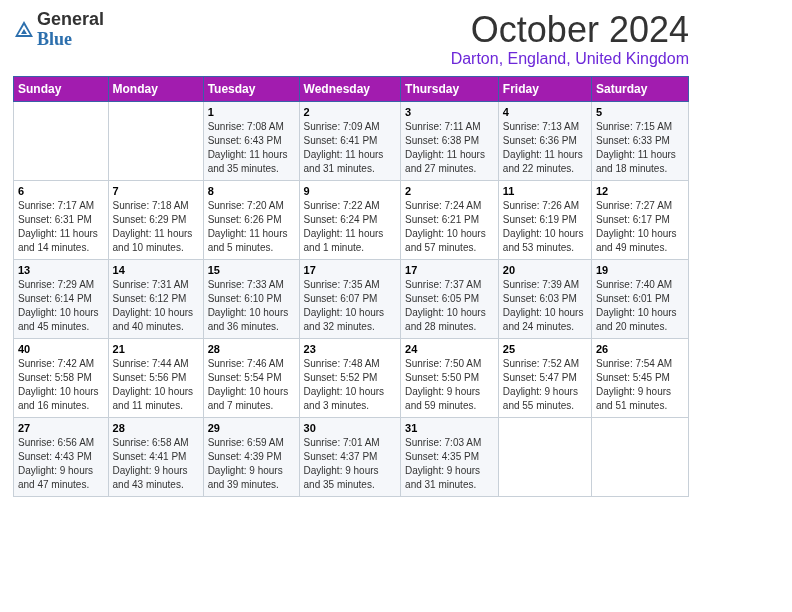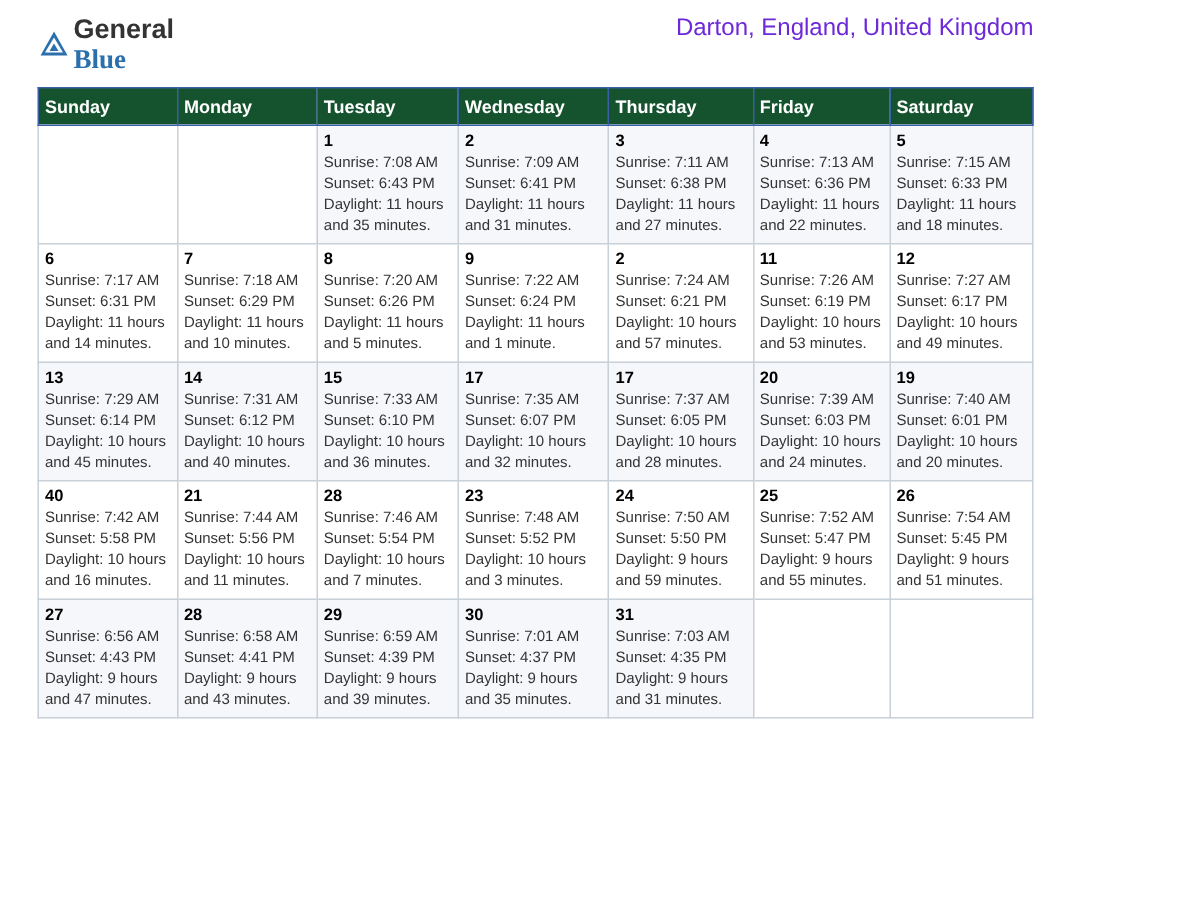--- a/index.html
+++ b/index.html
@@ -5,21 +5,21 @@
     * { box-sizing: border-box; margin: 0; padding: 0; }
     body {
       font-family: Arial, sans-serif;
       background: #fff;
       width: 792px;
       height: 612px;
       overflow: hidden;
     }
     .page {
       width: 704px;
-      padding: 10px 15px 10px 25px;
+      padding: 10px 15px 10px 13px;
     }
     .header {
       display: flex;
       justify-content: space-between;
       align-items: flex-start;
       margin-bottom: 8px;
     }
     .logo {
       display: flex;
       align-items: center;
@@ -48,21 +48,21 @@
     .location {
       font-size: 16px;
       color: #6d28d9;
     }
     .calendar {
       width: 100%;
       border-collapse: collapse;
       font-size: 10.5px;
     }
     .calendar thead th {
-      background-color: #14532d;
+      background-color: #a21caf;
       color: #fff;
       padding: 5px 4px;
       text-align: left;
       font-size: 12px;
       font-weight: bold;
       border: 1px solid #3a60a8;
     }
     .calendar tbody td {
       vertical-align: top;
       padding: 4px 4px;
@@ -102,20 +102,21 @@
         <polygon points="11,2 20,18 2,18" fill="#2c6fad"></polygon>
         <polygon points="11,6 17,16 5,16" fill="#fff"></polygon>
         <polygon points="11,10 14,15 8,15" fill="#2c6fad"></polygon>
       </svg>
       <div class="logo-text">
         <span class="logo-general">General</span><br>
         <span class="logo-blue">Blue</span>
       </div>
     </div>
     <div class="title-block">
+      <div class="month-title">October 2024</div>
       <div class="location">Darton, England, United Kingdom</div>
     </div>
   </div>
 
   <table class="calendar">
     <thead>
       <tr>
       <th>Sunday</th>
           <th>Monday</th>
           <th>Tuesday</th>

